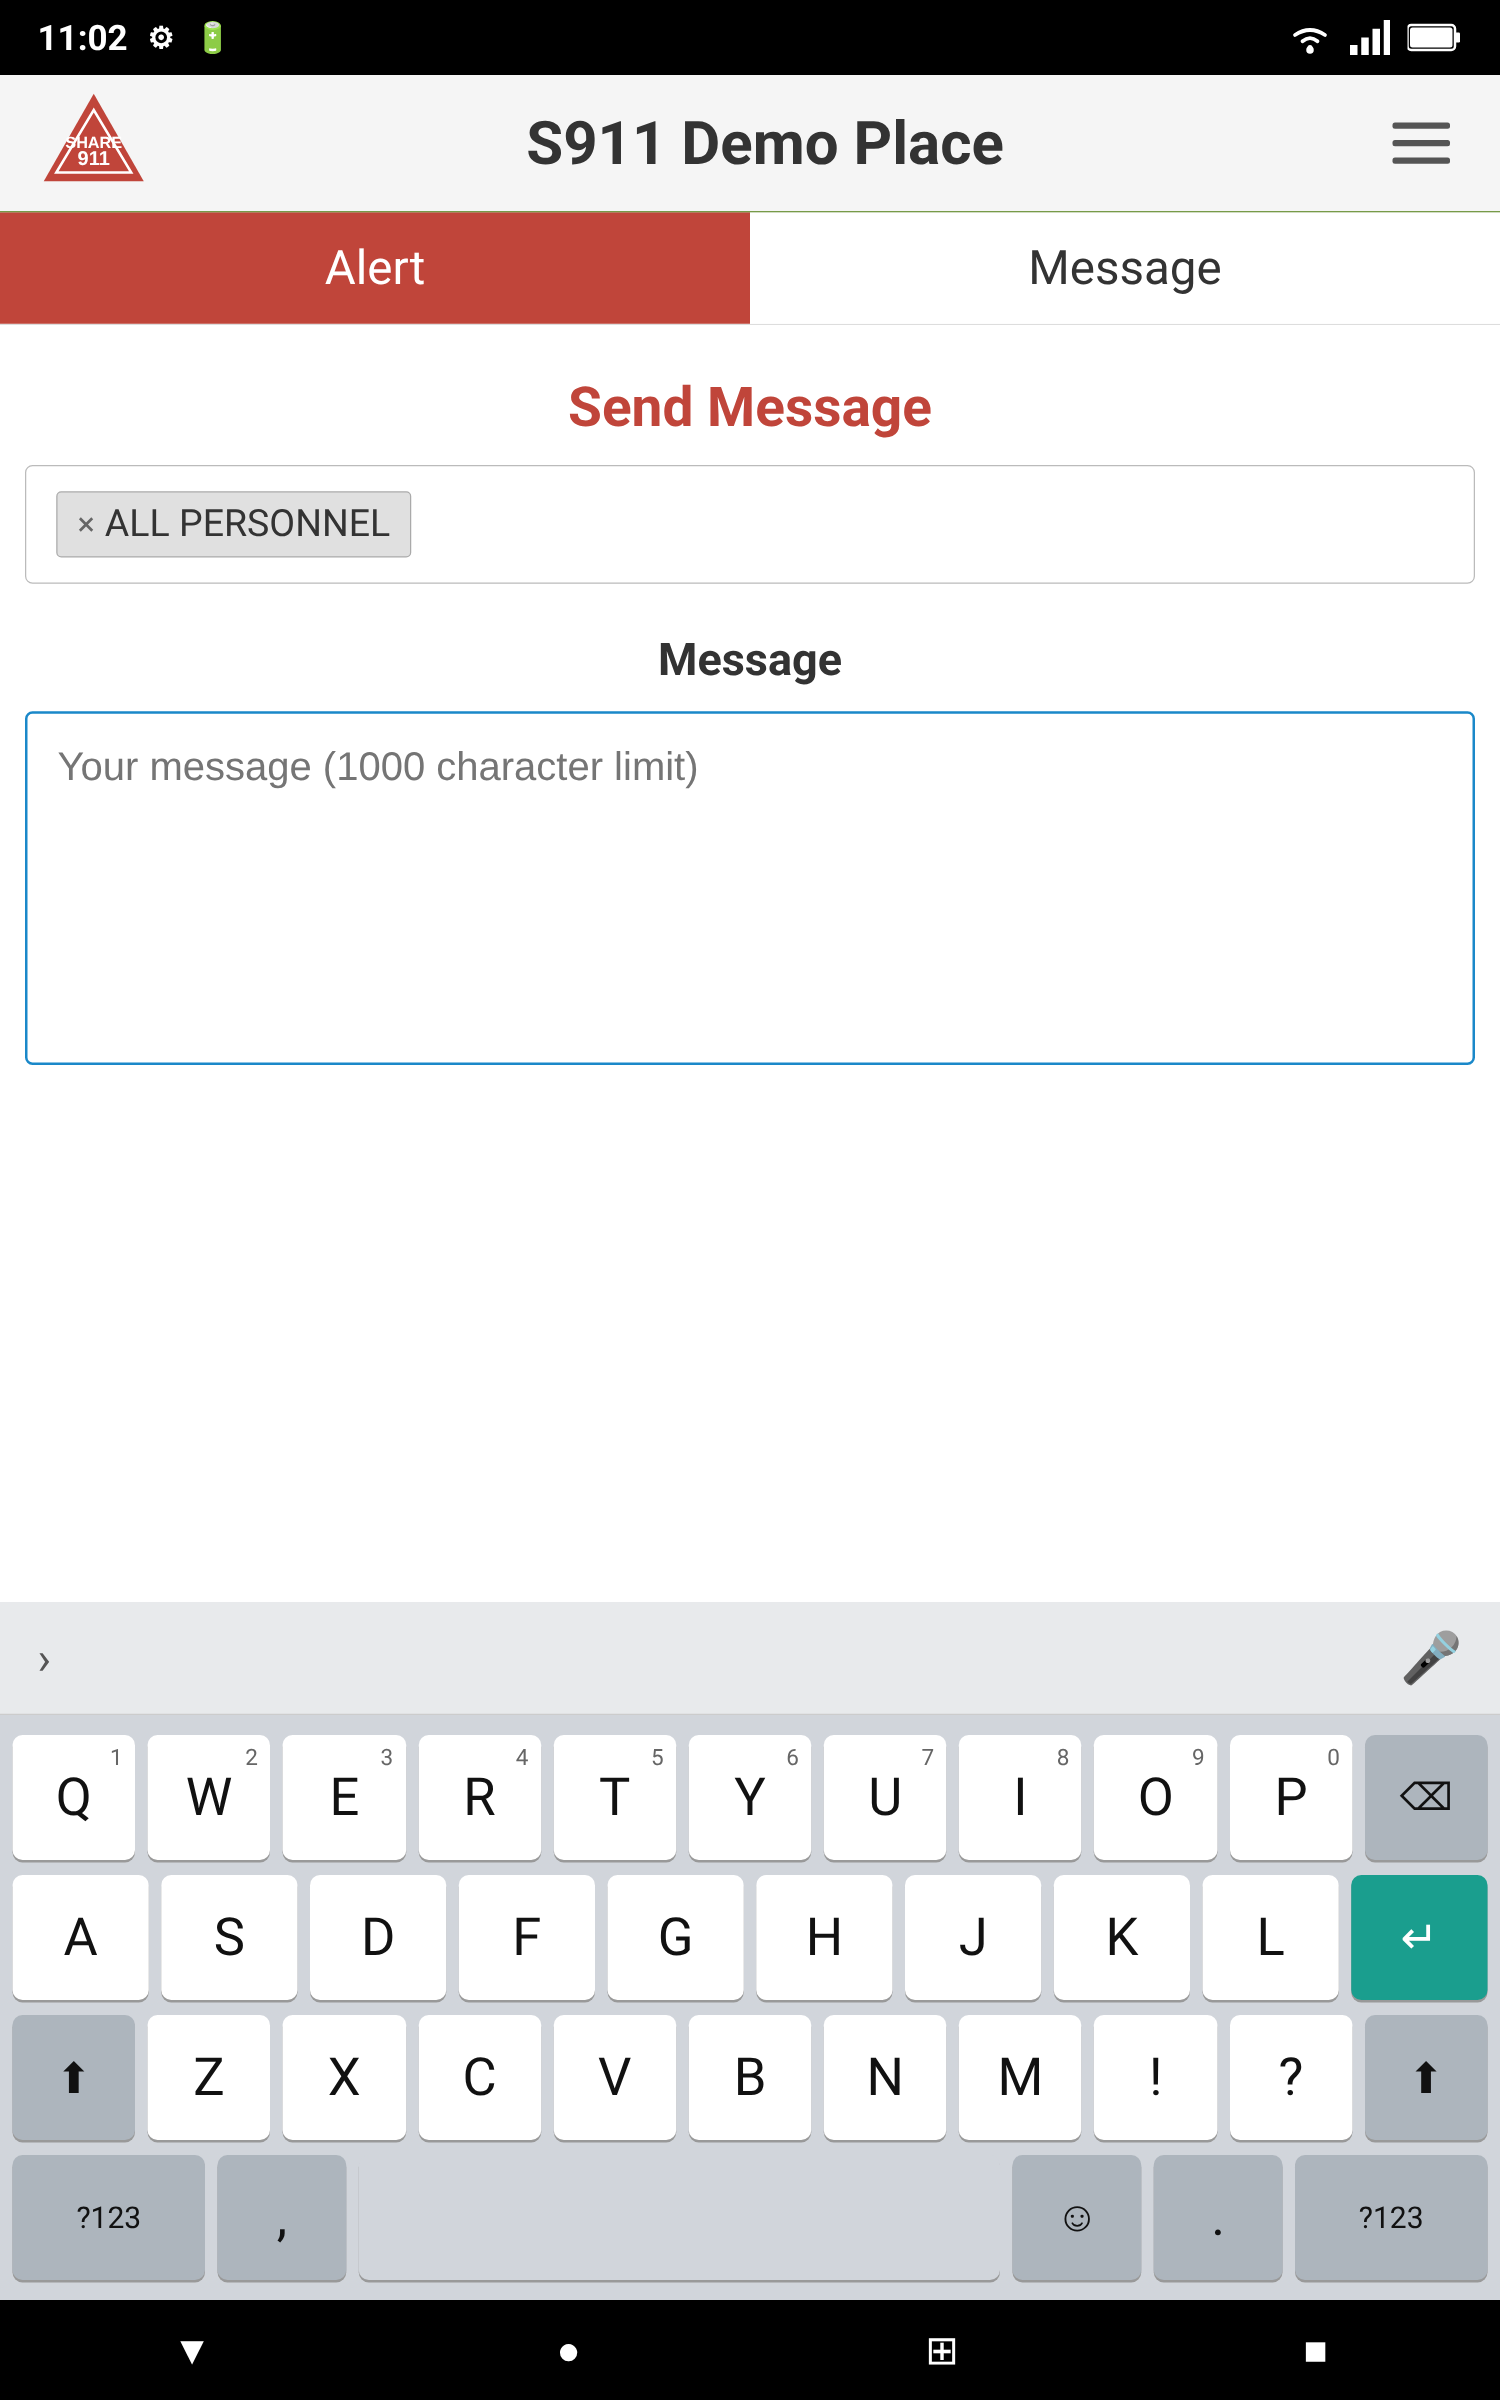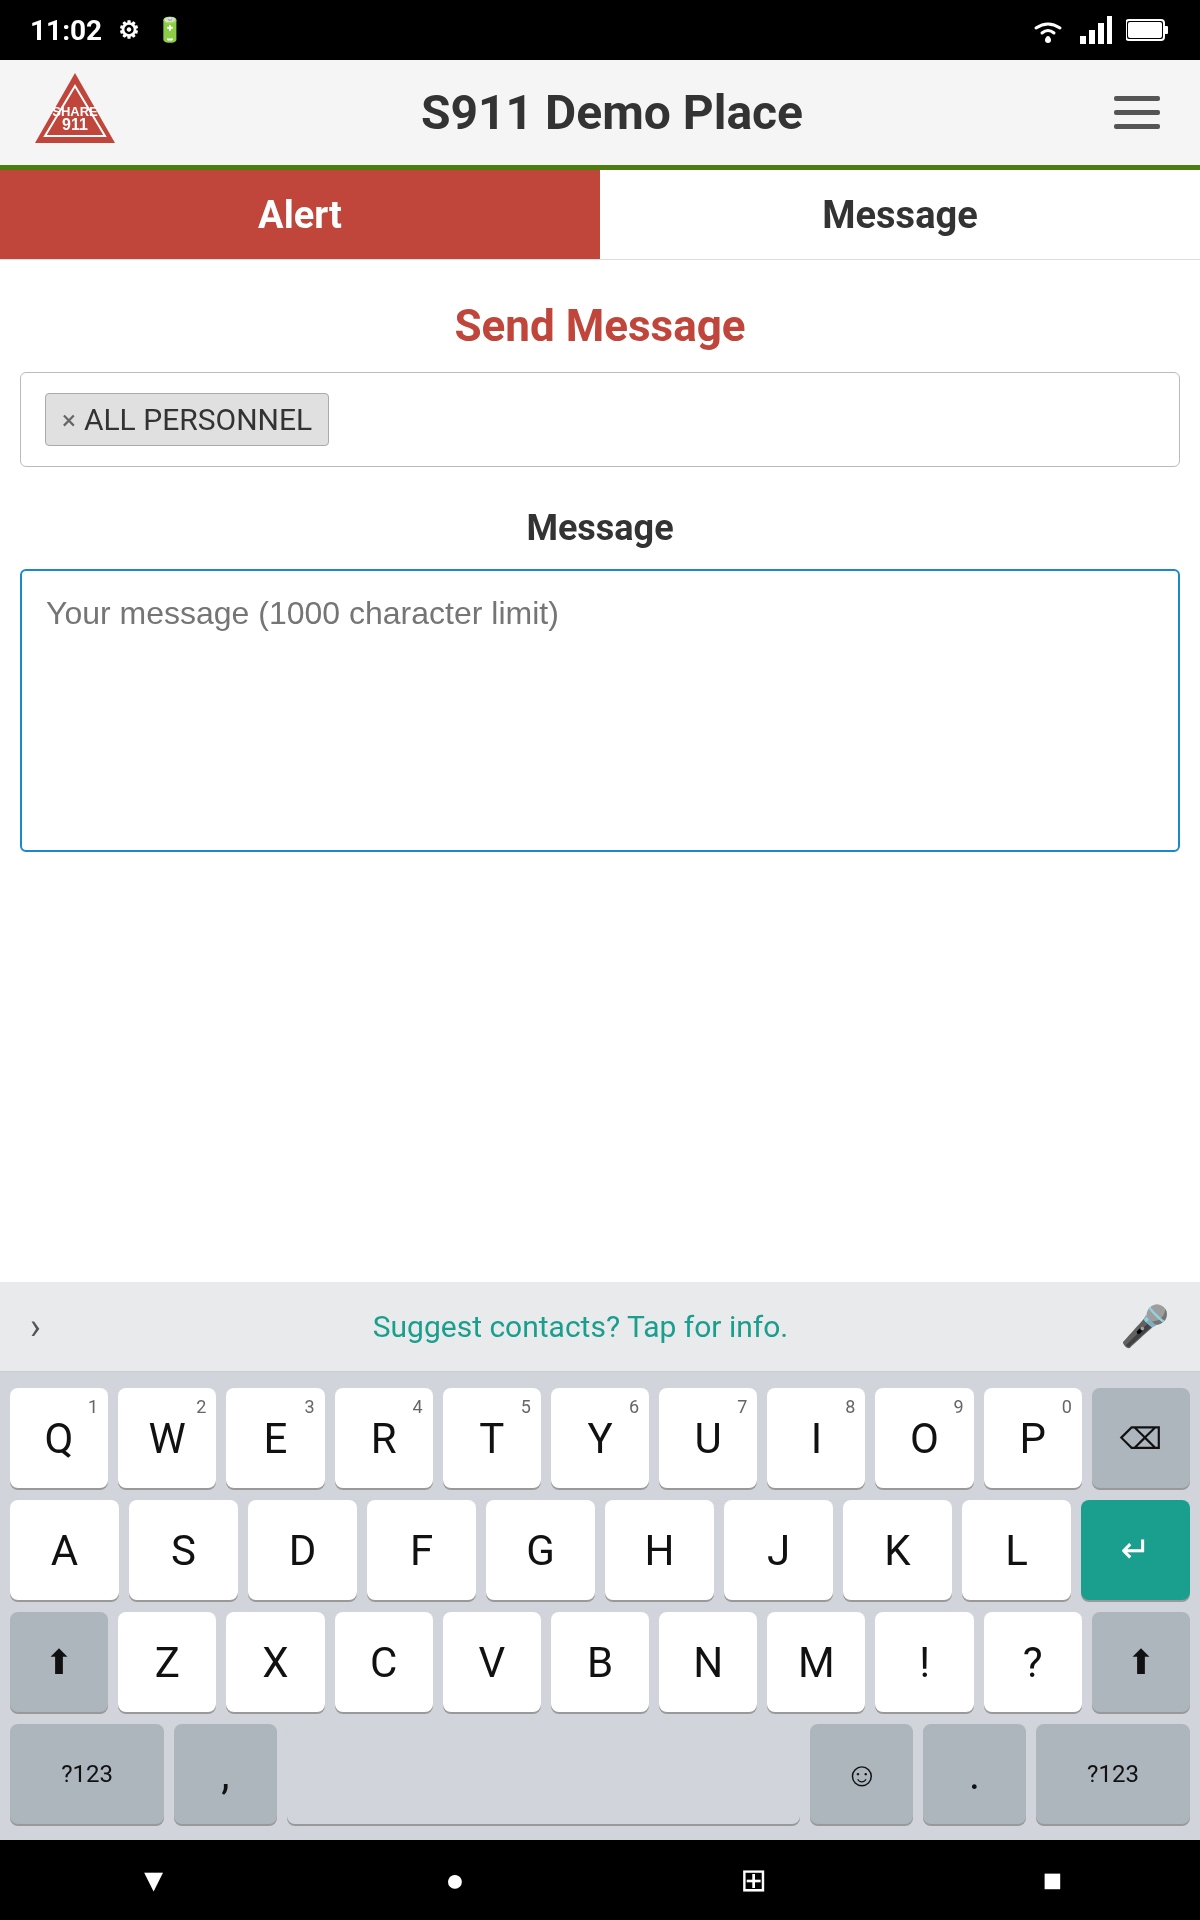--- a/index.html
+++ b/index.html
@@ -41,21 +41,21 @@
 
     
     .header {
       width: 100%;
       height: 110px;
       background: #f5f5f5;
       display: flex;
       align-items: center;
       justify-content: space-between;
       padding: 0 30px;
-      border-bottom: 5px solid #4d7c0f;
+      border-bottom: 1px solid #4d7c0f;
     }
     .header-title {
       font-size: 48px;
       font-weight: 700;
       color: #333;
       flex: 1;
       text-align: center;
     }
     .hamburger {
       display: flex;
@@ -70,21 +70,20 @@
       background: #555;
       border-radius: 2px;
     }
 
     
     .tab-bar {
       display: flex;
       width: 100%;
       height: 90px;
       border-bottom: 1px solid #ddd;
-      font-weight: bold;
     }
     .tab {
       flex: 1;
       display: flex;
       align-items: center;
       justify-content: center;
       font-size: 38px;
       cursor: pointer;
     }
     .tab-alert {
@@ -360,21 +359,20 @@
   
   <textarea class="message-textarea" placeholder="Your message (1000 character limit)" style=""></textarea>
 
   
 </div>
 
 <div class="keyboard-area">
 
   <div class="keyboard-suggest-bar">
     <span class="keyboard-chevron">›</span>
-    <span class="suggest-text">Suggest contacts? Tap for info.</span>
     <span class="mic-icon">🎤</span>
   </div>
 
   <div class="keyboard-rows">
 
     <div class="key-row">
       <div class="key"><span class="key-number">1</span>Q</div>
       <div class="key"><span class="key-number">2</span>W</div>
       <div class="key"><span class="key-number">3</span>E</div>
       <div class="key"><span class="key-number">4</span>R</div>

